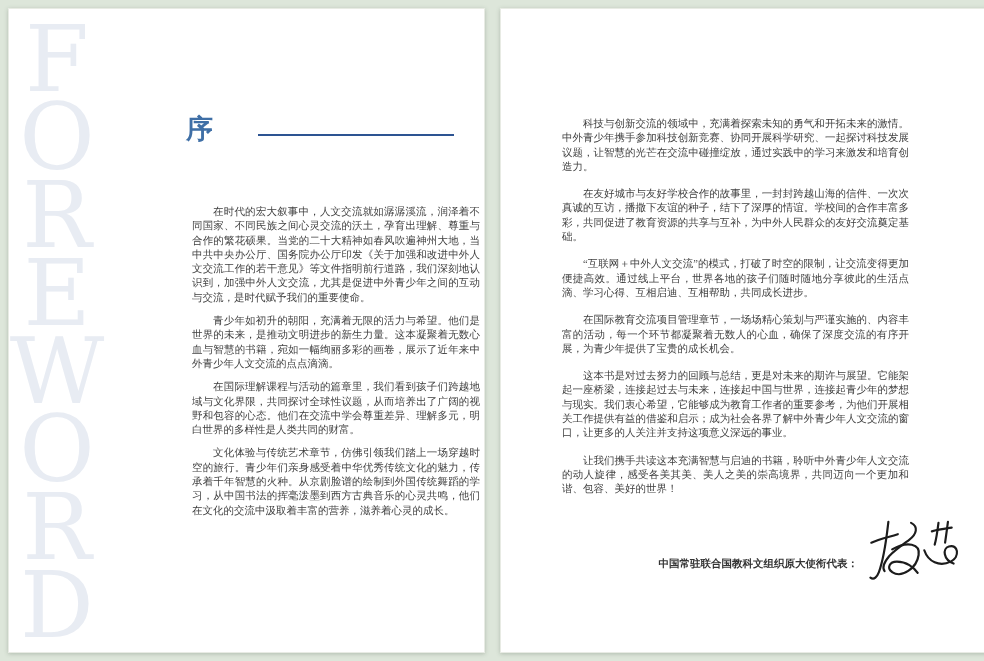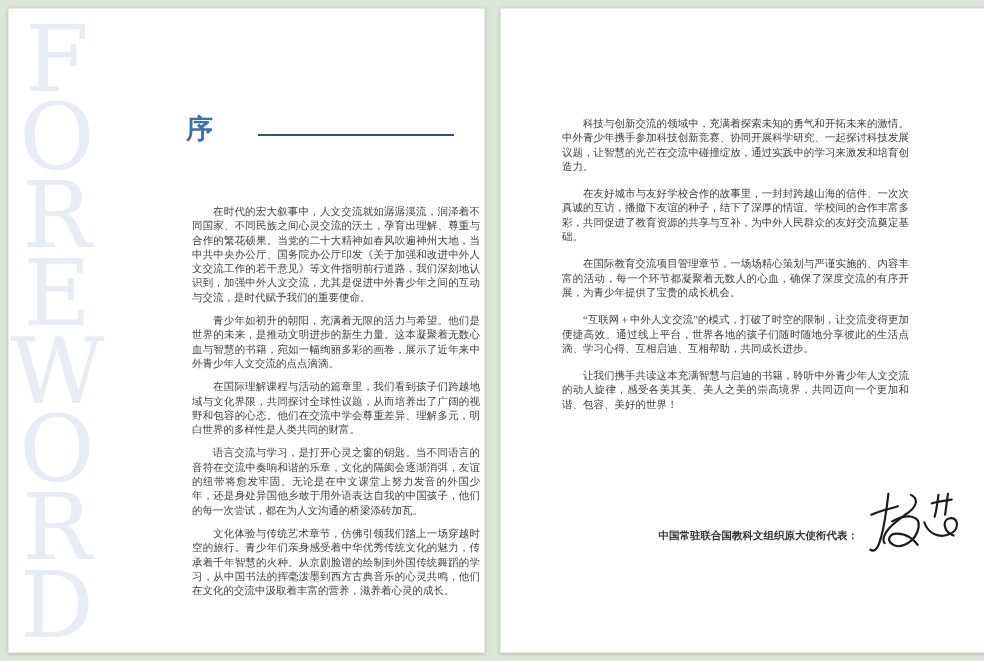--- a/index.html
+++ b/index.html
@@ -50,21 +50,21 @@
     font-size:10.5px;line-height:14.3px;color:#3f3f3f;
     text-align:justify;text-indent:2em;
     margin:0 0 9px 0;
   }
   .text-left{position:absolute;left:183px;top:196px;width:288px;font-family:Liberation Serif, serif;}
   .text-right{position:absolute;left:61px;top:108px;width:347px;}
   .text-right p{margin-bottom:13px;}
 
   
   .signature-row{
-    position:absolute;right:46px;top:478px;
+    position:absolute;right:46px;top:506px;
     display:flex;align-items:flex-start;
   }
   .sig-label{
     font-size:10.5px;font-weight:bold;color:#333333;
     margin-top:42px;white-space:nowrap;
   }
   .sig-art{width:104px;height:80px;margin-left:2px;}
   .sig-art path{fill:none;stroke:#1c1c1c;stroke-width:2.3;stroke-linecap:round;stroke-linejoin:round;}
 
   .visually-hidden{
@@ -90,32 +90,32 @@
 
   <div class="title-row">
     <span class="title">序</span>
     <span class="rule"></span>
   </div>
 
   <div class="text-col text-left">
     <p>在时代的宏大叙事中，人文交流就如潺潺溪流，润泽着不同国家、不同民族之间心灵交流的沃土，孕育出理解、尊重与合作的繁花硕果。当党的二十大精神如春风吹遍神州大地，当中共中央办公厅、国务院办公厅印发《关于加强和改进中外人文交流工作的若干意见》等文件指明前行道路，我们深刻地认识到，加强中外人文交流，尤其是促进中外青少年之间的互动与交流，是时代赋予我们的重要使命。</p>
     <p>青少年如初升的朝阳，充满着无限的活力与希望。他们是世界的未来，是推动文明进步的新生力量。这本凝聚着无数心血与智慧的书籍，宛如一幅绚丽多彩的画卷，展示了近年来中外青少年人文交流的点点滴滴。</p>
     <p>在国际理解课程与活动的篇章里，我们看到孩子们跨越地域与文化界限，共同探讨全球性议题，从而培养出了广阔的视野和包容的心态。他们在交流中学会尊重差异、理解多元，明白世界的多样性是人类共同的财富。</p>
-    <p>语言交流与学习，是打开心灵之窗的钥匙。当不同语言的音符在交流中奏响和谐的乐章，文化的隔阂会逐渐消弭，友谊的纽带将愈发牢固。无论是在中文课堂上努力发音的外国少年，还是身处异国他乡敢于用外语表达自我的中国孩子，他们的每一次尝试，都在为人文沟通的桥梁添砖加瓦。</p>
     <p>文化体验与传统艺术章节，仿佛引领我们踏上一场穿越时空的旅行。青少年们亲身感受着中华优秀传统文化的魅力，传承着千年智慧的火种。从京剧脸谱的绘制到外国传统舞蹈的学习，从中国书法的挥毫泼墨到西方古典音乐的心灵共鸣，他们在文化的交流中汲取着丰富的营养，滋养着心灵的成长。</p>
   </div>
 </div>
 
 <div class="page page-right">
 
   <div class="text-col text-right">
     <p>科技与创新交流的领域中，充满着探索未知的勇气和开拓未来的激情。中外青少年携手参加科技创新竞赛、协同开展科学研究、一起探讨科技发展议题，让智慧的光芒在交流中碰撞绽放，通过实践中的学习来激发和培育创造力。</p>
     <p>在友好城市与友好学校合作的故事里，一封封跨越山海的信件、一次次真诚的互访，播撒下友谊的种子，结下了深厚的情谊。学校间的合作丰富多彩，共同促进了教育资源的共享与互补，为中外人民群众的友好交流奠定基础。</p>
+    <p>“互联网＋中外人文交流”的模式，打破了时空的限制，让交流变得更加便捷高效。通过线上平台，世界各地的孩子们随时随地分享彼此的生活点滴、学习心得、互相启迪、互相帮助，共同成长进步。</p>
     <p>在国际教育交流项目管理章节，一场场精心策划与严谨实施的、内容丰富的活动，每一个环节都凝聚着无数人的心血，确保了深度交流的有序开展，为青少年提供了宝贵的成长机会。</p>
-    <p>“互联网＋中外人文交流”的模式，打破了时空的限制，让交流变得更加便捷高效。通过线上平台，世界各地的孩子们随时随地分享彼此的生活点滴、学习心得、互相启迪、互相帮助，共同成长进步。</p>
+    <p>这本书是对过去努力的回顾与总结，更是对未来的期许与展望。它能架起一座桥梁，连接起过去与未来，连接起中国与世界，连接起青少年的梦想与现实。我们衷心希望，它能够成为教育工作者的重要参考，为他们开展相关工作提供有益的借鉴和启示；成为社会各界了解中外青少年人文交流的窗口，让更多的人关注并支持这项意义深远的事业。</p>
     <p>让我们携手共读这本充满智慧与启迪的书籍，聆听中外青少年人文交流的动人旋律，感受各美其美、美人之美的崇高境界，共同迈向一个更加和谐、包容、美好的世界！</p>
   </div>
 
   <div class="signature-row">
     <span class="sig-label">中国常驻联合国教科文组织原大使衔代表：</span>
     <span class="visually-hidden">杨进</span>
     <svg class="sig-art" viewBox="0 0 110 80" aria-hidden="true">
 
       <path d="M30,5 C28,22 26,42 20,58 C18,63 15,67 11,64"></path>
       <path d="M12,27 C21,23 31,21 40,18"></path>

